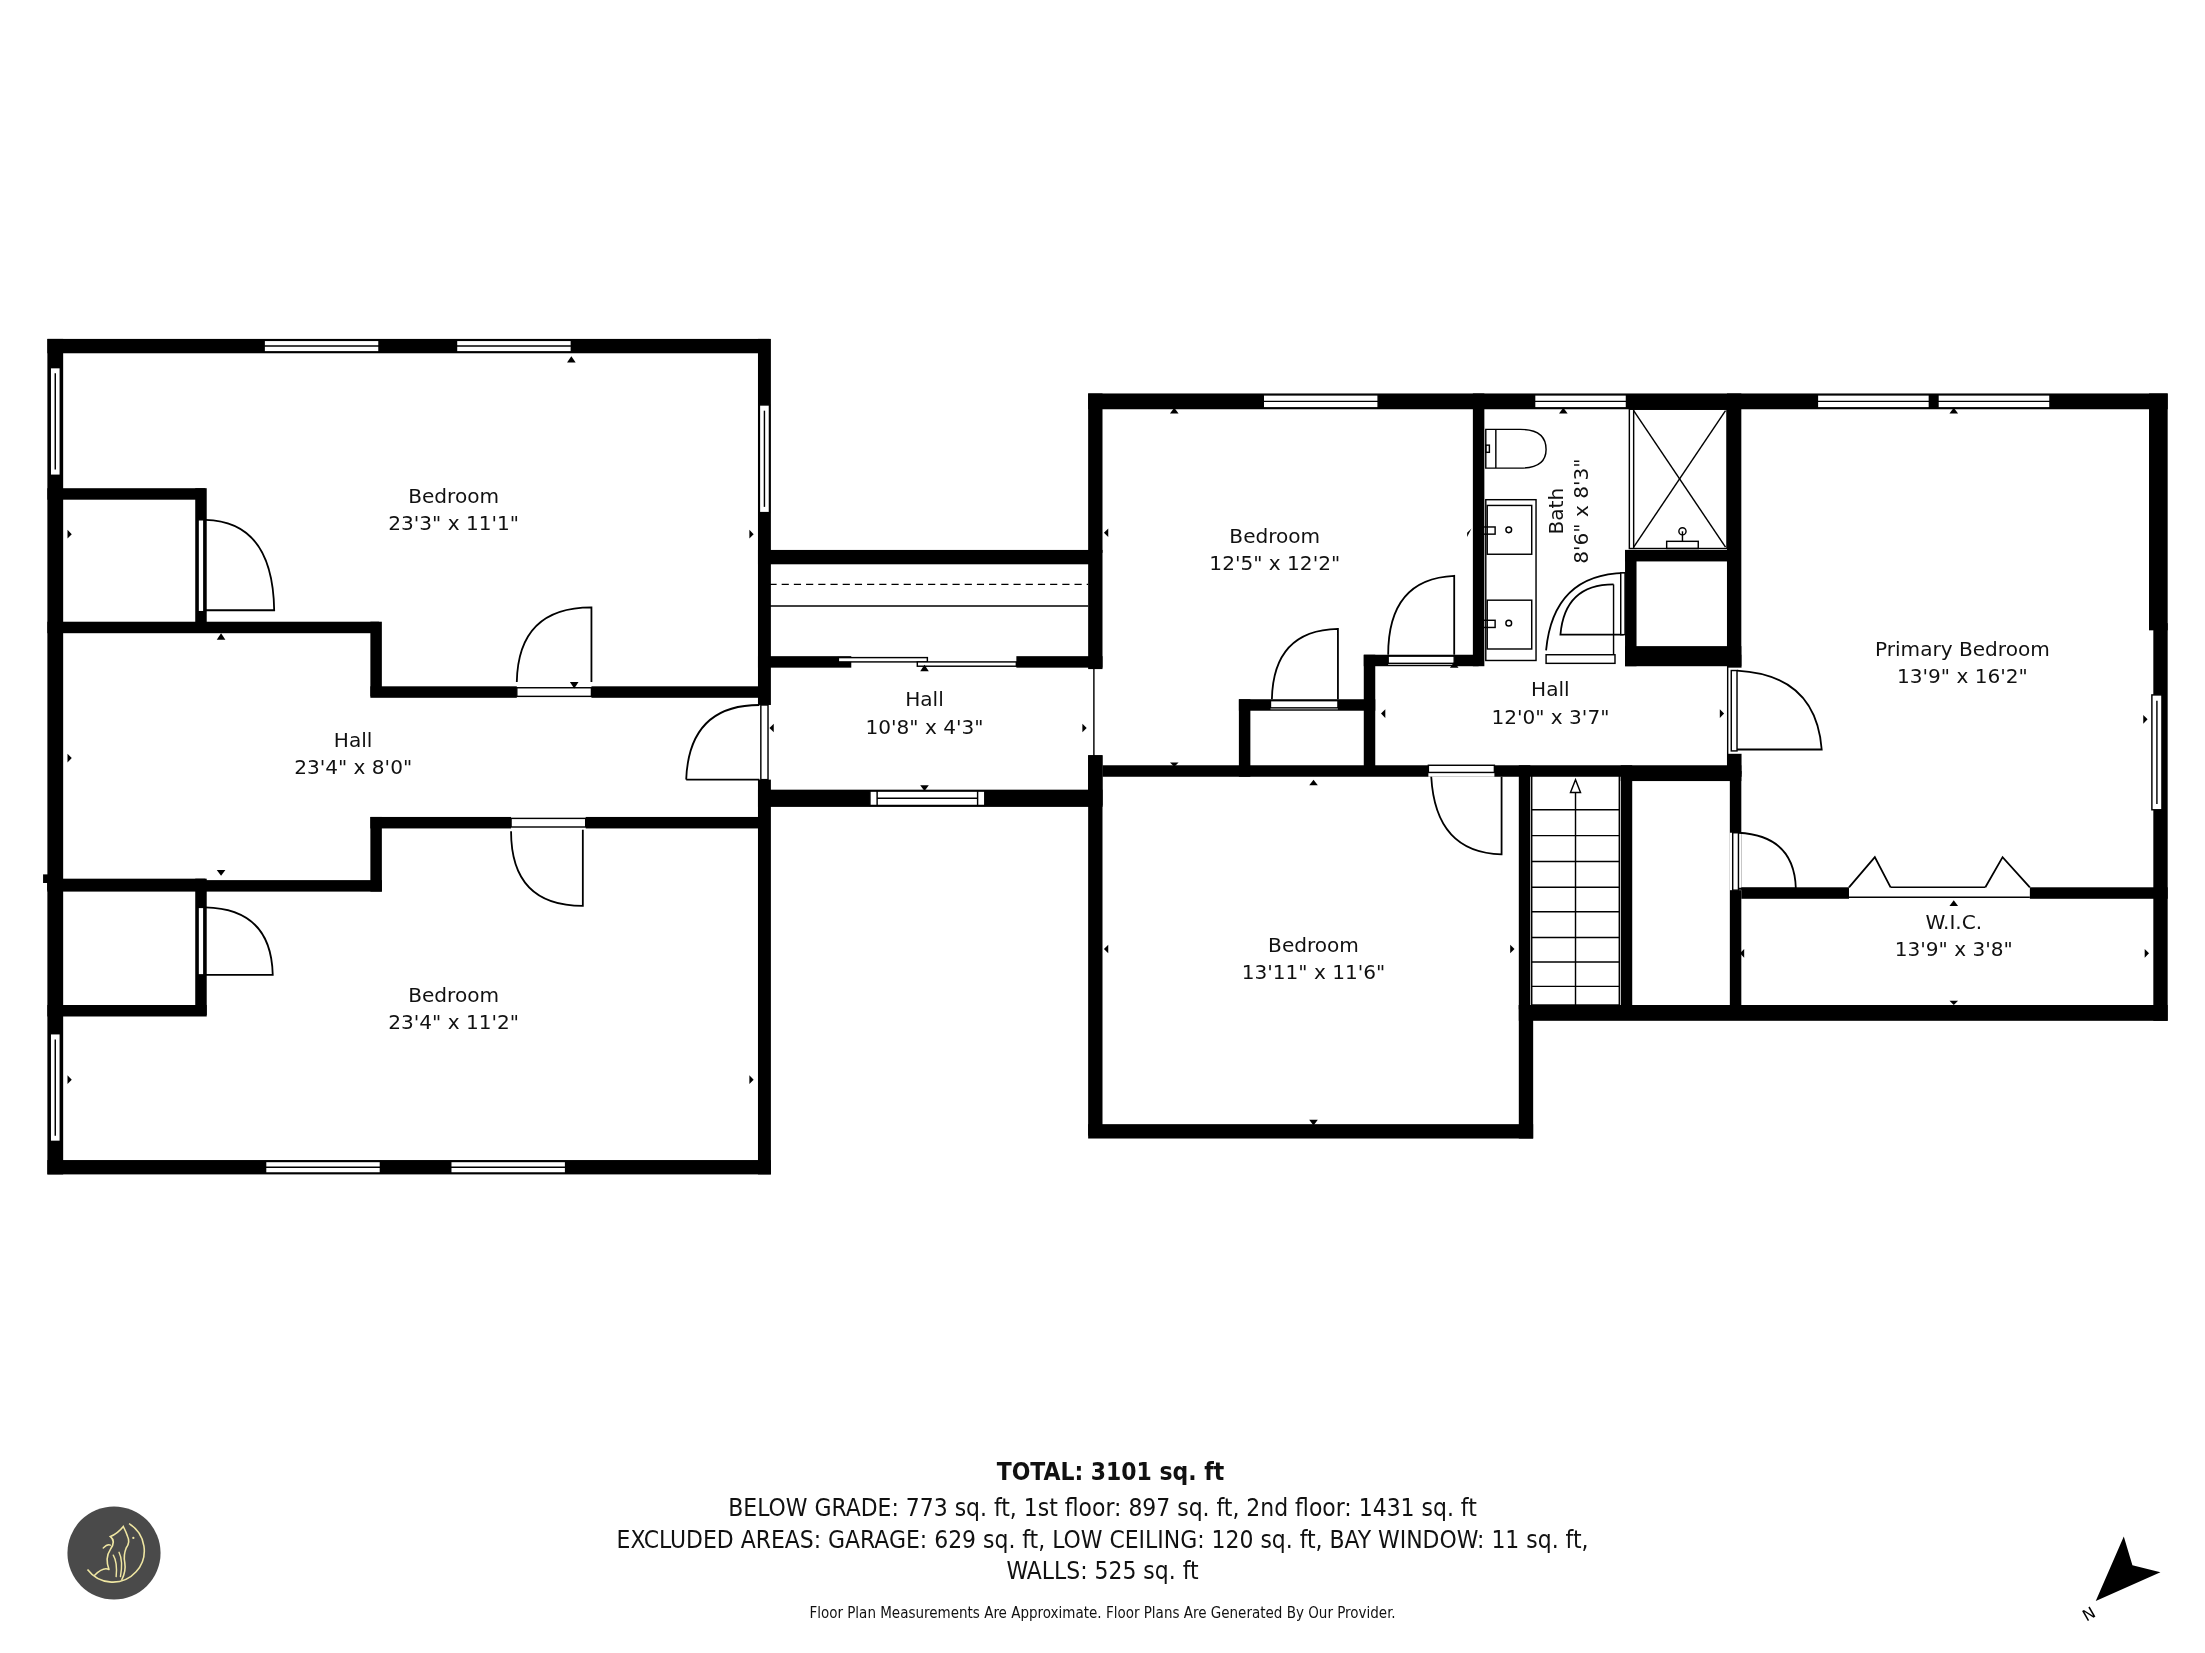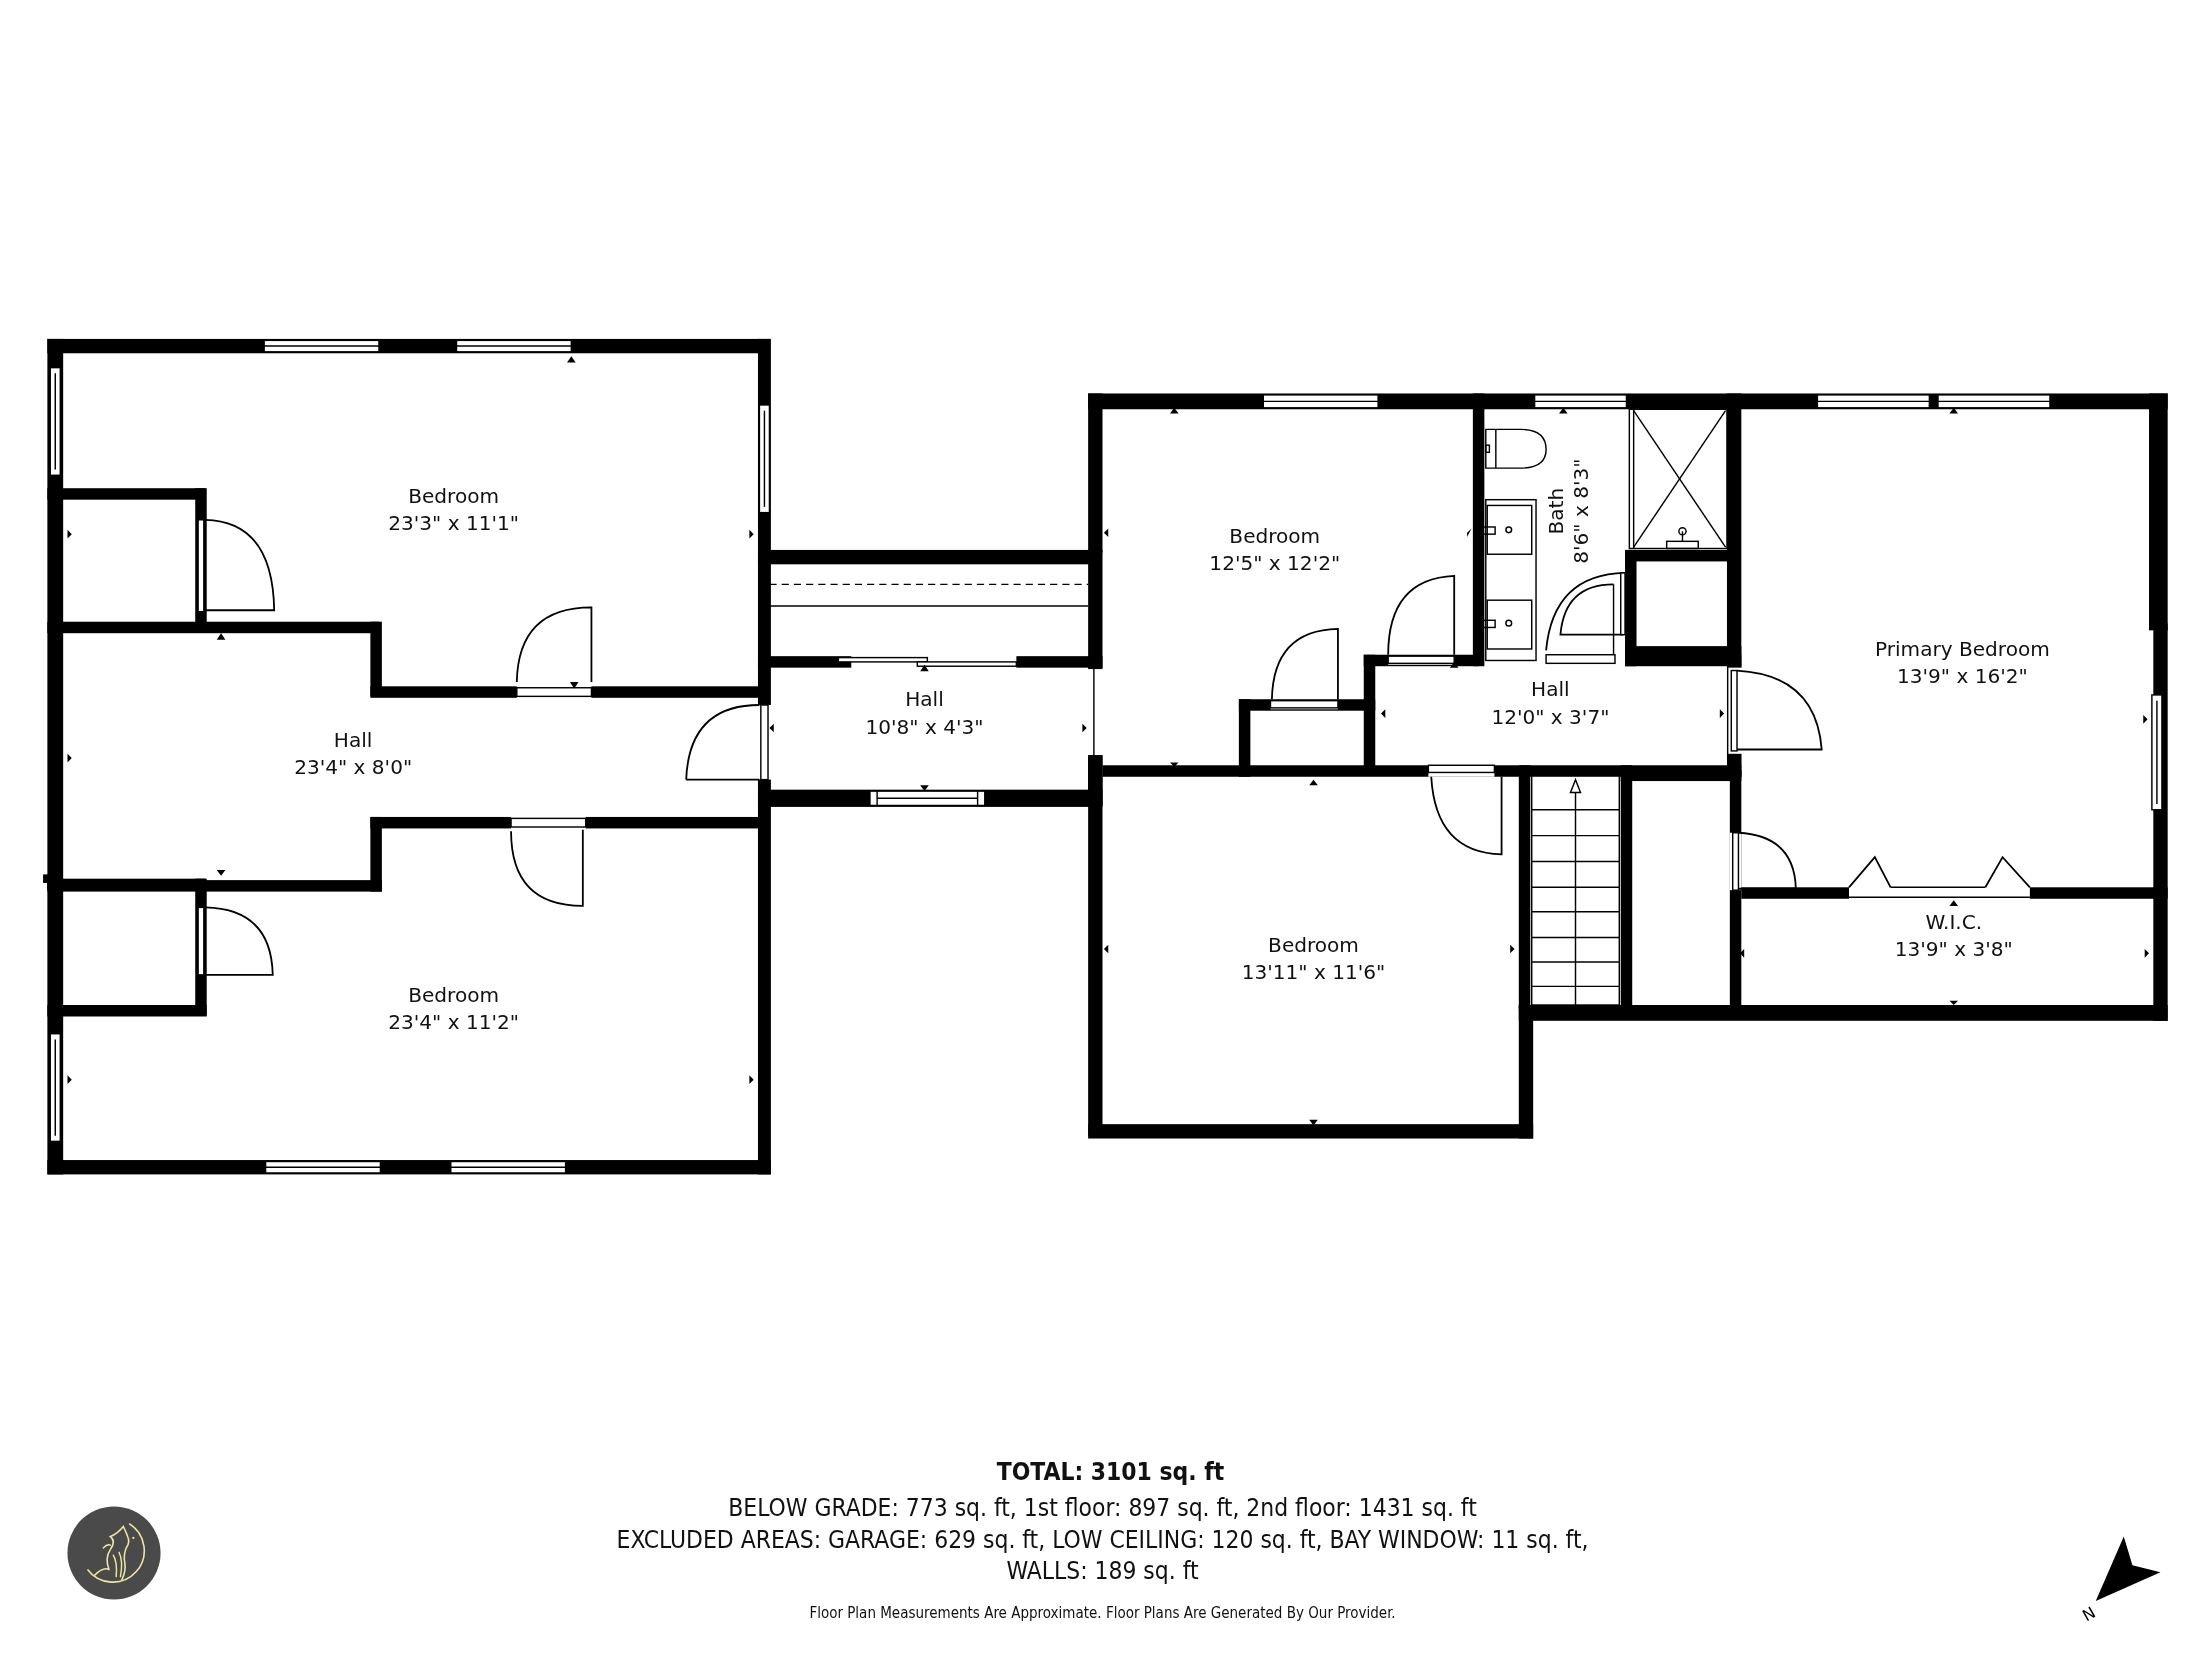--- a/index.html
+++ b/index.html
@@ -288,21 +288,21 @@
 
     <text class="room-name" x="2722" y="1294">W.I.C.</text>
     <text class="room-dim" x="2722" y="1332">13'9" x 3'8"</text>
   </g>
 </svg>
 
 <div class="summary">
   <div class="total">TOTAL: 3101 sq. ft</div>
   <div class="line" style="top:1493px">BELOW GRADE: 773 sq. ft, 1st floor: 897 sq. ft, 2nd floor: 1431 sq. ft</div>
   <div class="line" style="top:1525px">EXCLUDED AREAS: GARAGE: 629 sq. ft, LOW CEILING: 120 sq. ft, BAY WINDOW: 11 sq. ft,</div>
-  <div class="line" style="top:1556px">WALLS: 189 sq. ft</div>
+  <div class="line" style="top:1556px">WALLS: 525 sq. ft</div>
   <div class="disclaimer">Floor Plan Measurements Are Approximate. Floor Plans Are Generated By Our Provider.</div>
 </div>
 
 <svg id="logo" viewBox="0 0 134 134" xmlns="http://www.w3.org/2000/svg">
   <circle cx="67" cy="67" r="65" fill="#4a4a4a"></circle>
   <path d="M88 26 A44 44 0 1 1 30 90" fill="none" stroke="#efe6a2" stroke-width="2.2"></path>
   <path d="M40 98 Q52 86 60 90 M60 90 Q54 74 62 62 Q70 50 62 44 Q72 40 80 30 Q84 38 86 44 Q90 52 84 60 Q80 70 82 80 Q84 92 78 104" fill="none" stroke="#efe6a2" stroke-width="2.2" stroke-linecap="round"></path>
   <path d="M52 60 Q58 54 62 56 M66 70 Q72 80 70 100 M74 66 Q80 78 76 100" fill="none" stroke="#efe6a2" stroke-width="2" stroke-linecap="round"></path>
   <circle cx="94" cy="46" r="1.6" fill="#efe6a2"></circle>
 </svg>

